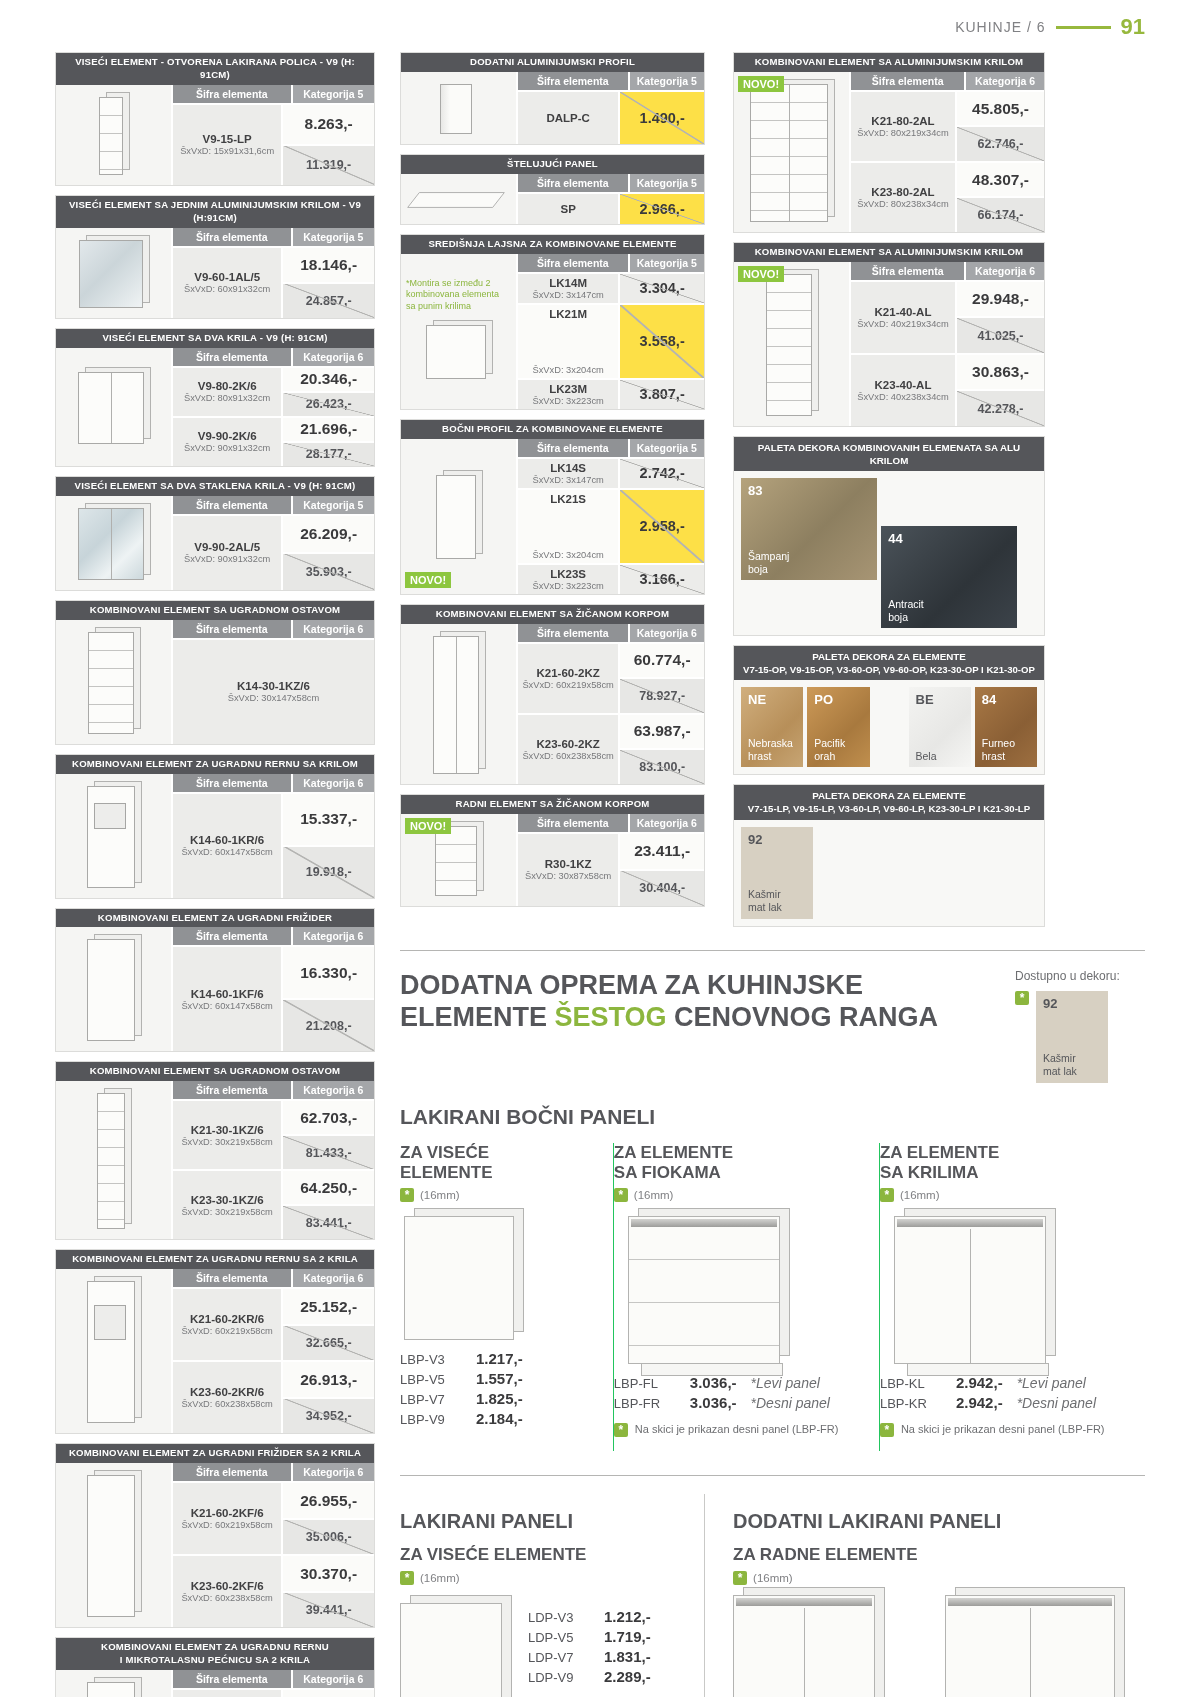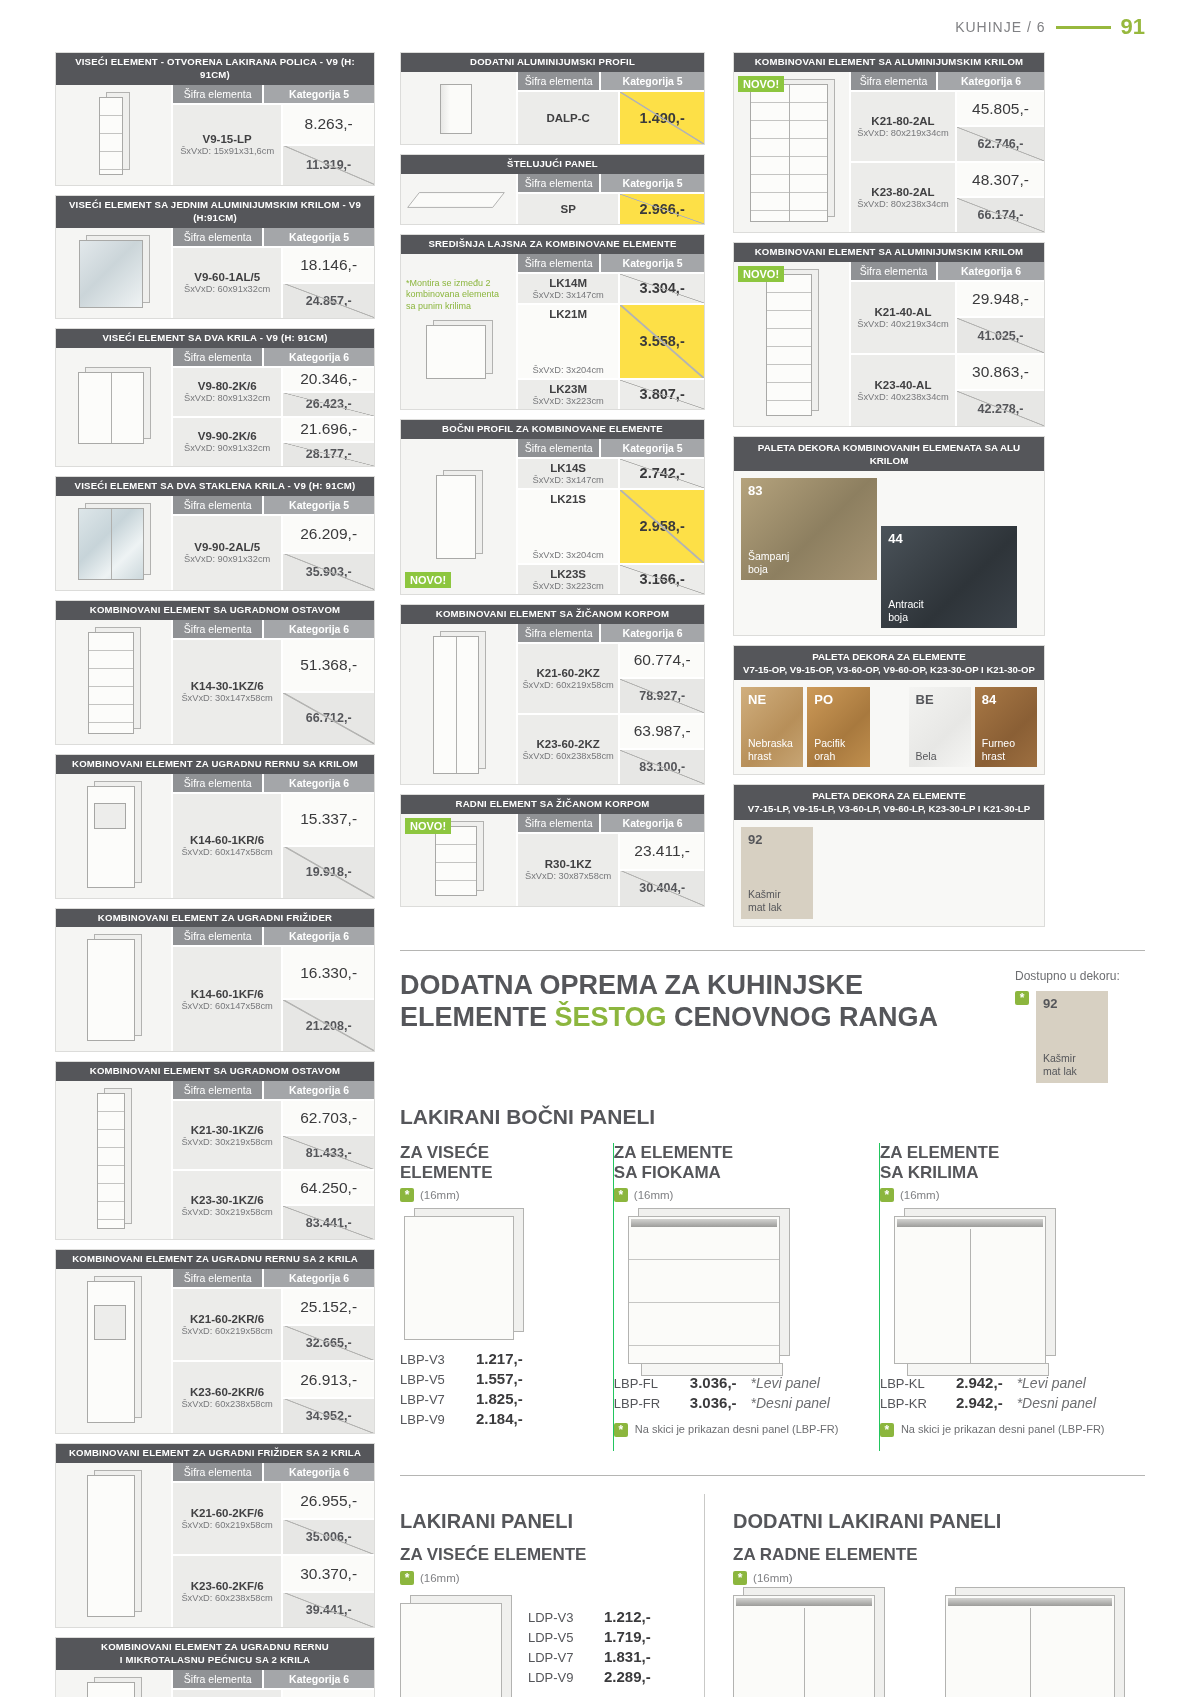--- a/index.html
+++ b/index.html
@@ -13,30 +13,30 @@
   .layout{display:grid;grid-template-columns:320px 1fr;column-gap:25px;}
   .leftcol{grid-row:1 / span 2;}
   .topright{display:grid;grid-template-columns:305px 312px;column-gap:28px;align-items:start;}
   
   .pbox{border:1px solid #dcdcda;background:#fff;margin-bottom:9px;}
   .pbox-title{background:#55565a;color:#fff;font-weight:bold;font-size:9.6px;line-height:1.35;text-align:center;padding:3px 4px;letter-spacing:.2px;white-space:pre-line;}
   .pbox-body{display:flex;background:#fff;gap:2px;}
   .pbox-img{width:115px;flex:0 0 115px;background:#f5f5f3;position:relative;display:flex;flex-direction:column;align-items:center;justify-content:center;}
   .ptbl{flex:1;display:flex;flex-direction:column;gap:2px;background:#fff;}
   .pt-head{display:flex;gap:2px;}
-  .h-sifra{flex:1.15;background:#909295;color:#fff;font-weight:normal;font-size:10.5px;text-align:center;padding:3px 0;}
-  .h-cat{flex:1;background:#a4a6a9;color:#fff;font-weight:bold;font-size:10.5px;text-align:center;padding:3px 16px;}
+  .h-sifra{flex:1.15;background:#909295;color:#fff;font-weight:bold;font-size:10.5px;text-align:center;padding:3px 12px;}
+  .h-cat{flex:1;background:#a4a6a9;color:#fff;font-weight:bold;font-size:10.5px;text-align:center;padding:3px 0;}
   .prow{display:flex;gap:2px;flex:1;}
   .code-cell{flex:1.15;background:#ececea;display:flex;flex-direction:column;align-items:center;justify-content:center;padding:3px 2px;}
   .code-cell.w{background:#fbfbf9;gap:44px;}
   .code{font-weight:bold;font-size:11.5px;color:#404042;}
   .dims{font-size:9.3px;color:#77787b;margin-top:1px;}
   .price-col{flex:1;display:flex;flex-direction:column;gap:2px;}
   .price{position:relative;display:flex;align-items:center;justify-content:center;overflow:hidden;flex:1;min-height:23px;}
-  .p1{background:#fbfbf9;font-weight:normal;font-size:15.5px;color:#3a3a3c;}
+  .p1{background:#fbfbf9;font-weight:bold;font-size:15.5px;color:#3a3a3c;}
   .p2{background:#e7e7e5;font-size:12.5px;font-weight:bold;color:#55565a;}
   .p2::after,.ps::after{content:"";position:absolute;left:-4%;top:-4%;width:108%;height:108%;
     background:linear-gradient(to right top,transparent 48.8%,#b4b4b2 49.6%,#b4b4b2 50.4%,transparent 51.2%);}
   .ps{background:#fde047;font-weight:bold;font-size:14.5px;color:#3a3a3c;}
   .prow.alt .code-cell,.prow.alt .ps{background:#ececea;}
   .novo{position:absolute;top:4px;left:4px;background:#8dc63f;color:#fff;font-weight:bold;font-size:11px;padding:2px 5px;z-index:2;}
   .novo.bot{top:auto;bottom:6px;}
   .gnote{align-self:flex-start;color:#8cb63e;font-size:9px;line-height:1.3;padding:4px 4px 0 5px;white-space:pre-line;}
   
   .cab{position:relative;border:1px solid #a9a9a7;background:#fcfcfa;margin:12px 14px 10px 8px;
@@ -221,24 +221,20 @@
             <div class="ptbl">
               <div class="pt-head">
                 <div class="h-sifra">Šifra elementa</div>
                 <div class="h-cat">Kategorija 6</div>
               </div>
               <div class="prow">
                 <div class="code-cell">
                   <div class="code">K14-30-1KZ/6</div>
                   <div class="dims">ŠxVxD: 30x147x58cm</div>
                 </div>
-                <div class="price-col">
-                  <div class="price p1">51.368,-</div>
-                  <div class="price p2">66.712,-</div>
-                </div>
               </div>
             </div>
           </div>
         </div>
         <div class="pbox">
           <div class="pbox-title">KOMBINOVANI ELEMENT ZA UGRADNU RERNU SA KRILOM</div>
           <div class="pbox-body">
             <div class="pbox-img">
               <div class="cab oven" style="width: 46px; height: 100px;">
                 <span class="ov"></span>

